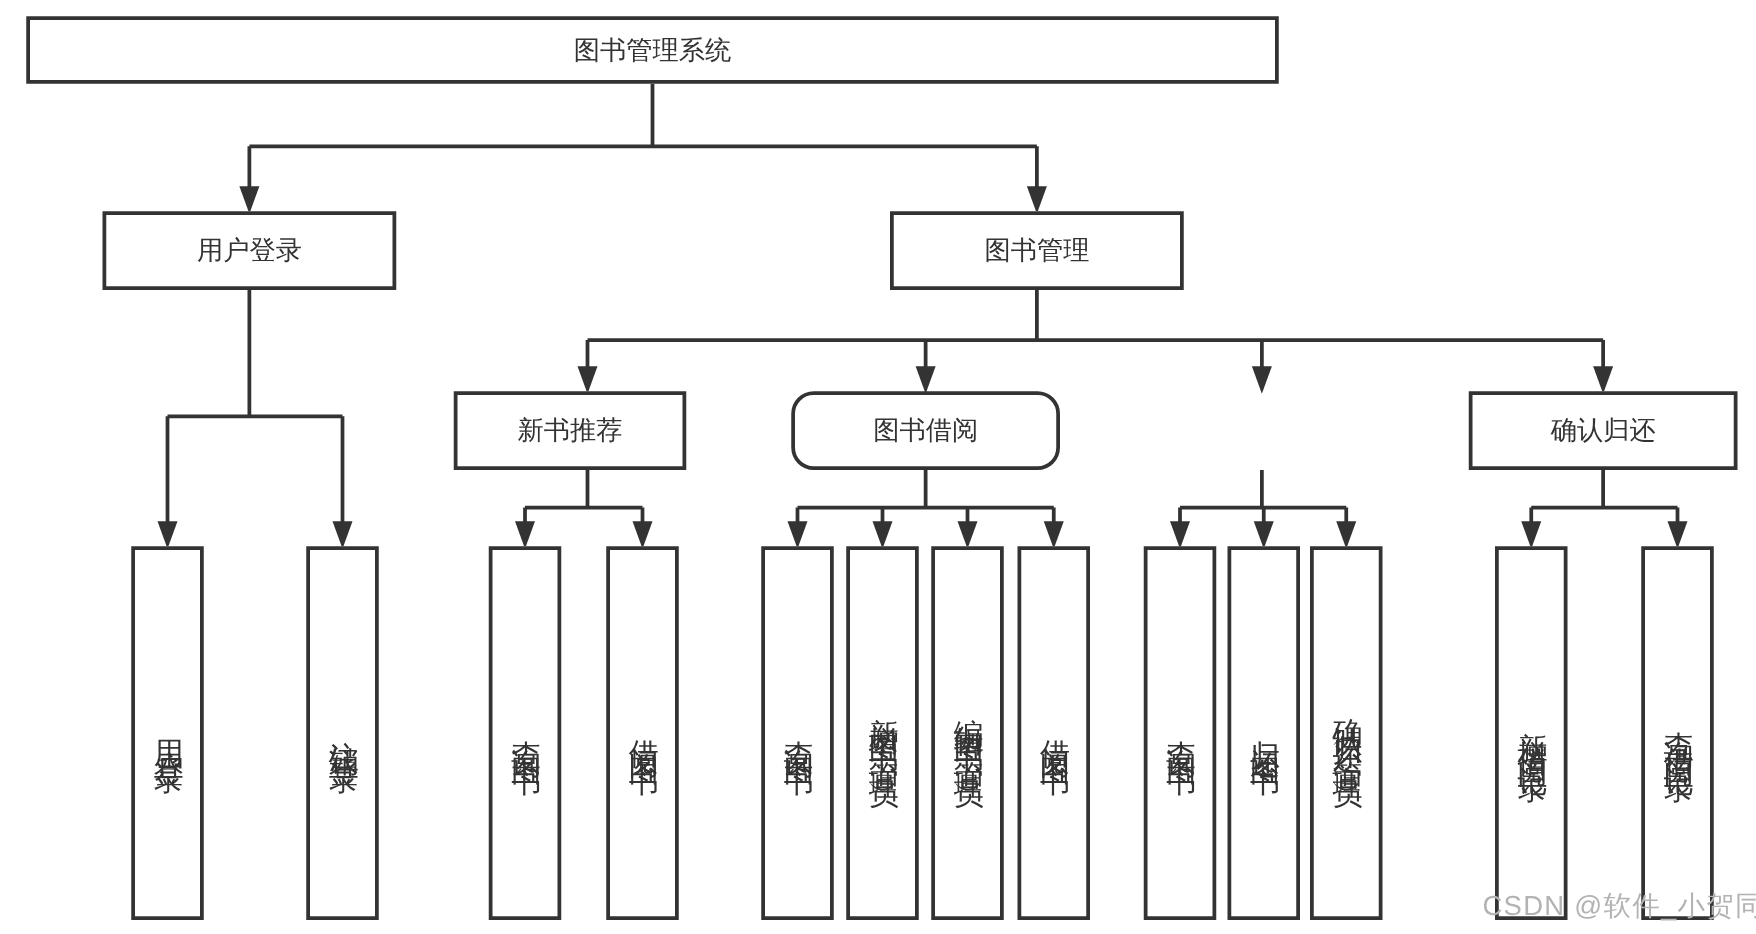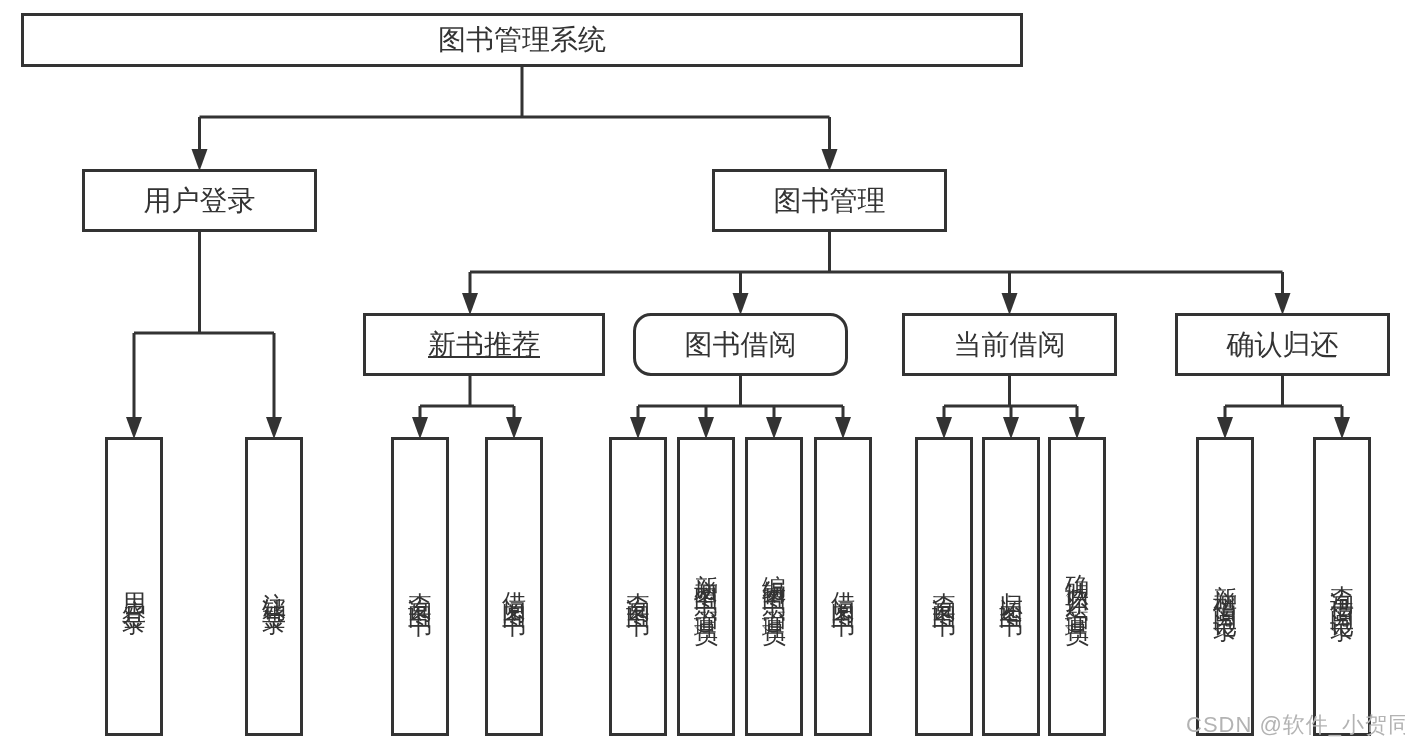--- a/index.html
+++ b/index.html
@@ -7,21 +7,21 @@
     width:1405px;height:747px;position:relative;background:#ffffff;
     font-family:"Liberation Sans",sans-serif;overflow:hidden;
   }
   .stage{position:absolute;left:0;top:0;width:1405px;height:747px;}
   .connector-layer{position:absolute;left:0;top:0;z-index:1;}
   .node{
     position:absolute;box-sizing:border-box;
     border:3px solid var(--line,#333333);
     background:#ffffff;color:var(--text,#333333);
     display:flex;align-items:center;justify-content:center;
-    font-size:28px;line-height:1;z-index:2;white-space:nowrap;
+    font-size:21px;line-height:1;z-index:2;white-space:nowrap;
   }
   .node.vertical{
     writing-mode:vertical-rl;
     font-size:24px;letter-spacing:7px;line-height:1;
   }
   .watermark{
     position:absolute;z-index:3;
     color:var(--watermark,#b3b3b3);
     font-size:22px;line-height:1;letter-spacing:1px;
     white-space:nowrap;
@@ -51,23 +51,22 @@
       <polygon points="1003,417 1019,417 1011,439" fill="#333333"></polygon>
       <polygon points="1069,417 1085,417 1077,439" fill="#333333"></polygon>
       <polygon points="1217,417 1233,417 1225,439" fill="#333333"></polygon>
       <polygon points="1334,417 1350,417 1342,439" fill="#333333"></polygon>
     </svg>
 
   <div class="watermark" style="left: 1186px; top: 714px;">CSDN @软件_小贺同学</div>
 <div class="node" style="left: 21px; top: 13px; width: 1002px; height: 54px;">图书管理系统</div>
     <div class="node" style="left: 82px; top: 169px; width: 235px; height: 63px;">用户登录</div>
     <div class="node" style="left: 712px; top: 169px; width: 235px; height: 63px; text-align: center;">图书管理</div>
-    <div class="node" style="left: 363px; top: 313px; width: 242px; height: 63px; text-decoration: underline;">新书推荐</div>
+    <div class="node" style="left: 363px; top: 313px; width: 186px; height: 63px;">新书推荐</div>
     <div class="node" style="left: 633px; top: 313px; width: 215px; height: 63px; border-radius: 18px;">图书借阅</div>
-    <div class="node" style="left: 902px; top: 313px; width: 215px; height: 63px;">当前借阅</div>
     <div class="node" style="left: 1175px; top: 313px; width: 215px; height: 63px;">确认归还</div>
     <div class="node vertical" style="left: 105px; top: 437px; width: 58px; height: 299px;">用户登录</div>
     <div class="node vertical" style="left: 245px; top: 437px; width: 58px; height: 299px;">注销登录</div>
     <div class="node vertical" style="left: 391px; top: 437px; width: 58px; height: 299px;">查询图书</div>
     <div class="node vertical" style="left: 485px; top: 437px; width: 58px; height: 299px;">借阅图书</div>
     <div class="node vertical" style="left: 609px; top: 437px; width: 58px; height: 299px;">查询图书</div>
     <div class="node vertical" style="left: 677px; top: 437px; width: 58px; height: 299px;">新增图书（管理员）</div>
     <div class="node vertical" style="left: 745px; top: 437px; width: 58px; height: 299px;">编辑图书（管理员）</div>
     <div class="node vertical" style="left: 814px; top: 437px; width: 58px; height: 299px;">借阅图书</div>
     <div class="node vertical" style="left: 915px; top: 437px; width: 58px; height: 299px;">查询图书</div>

